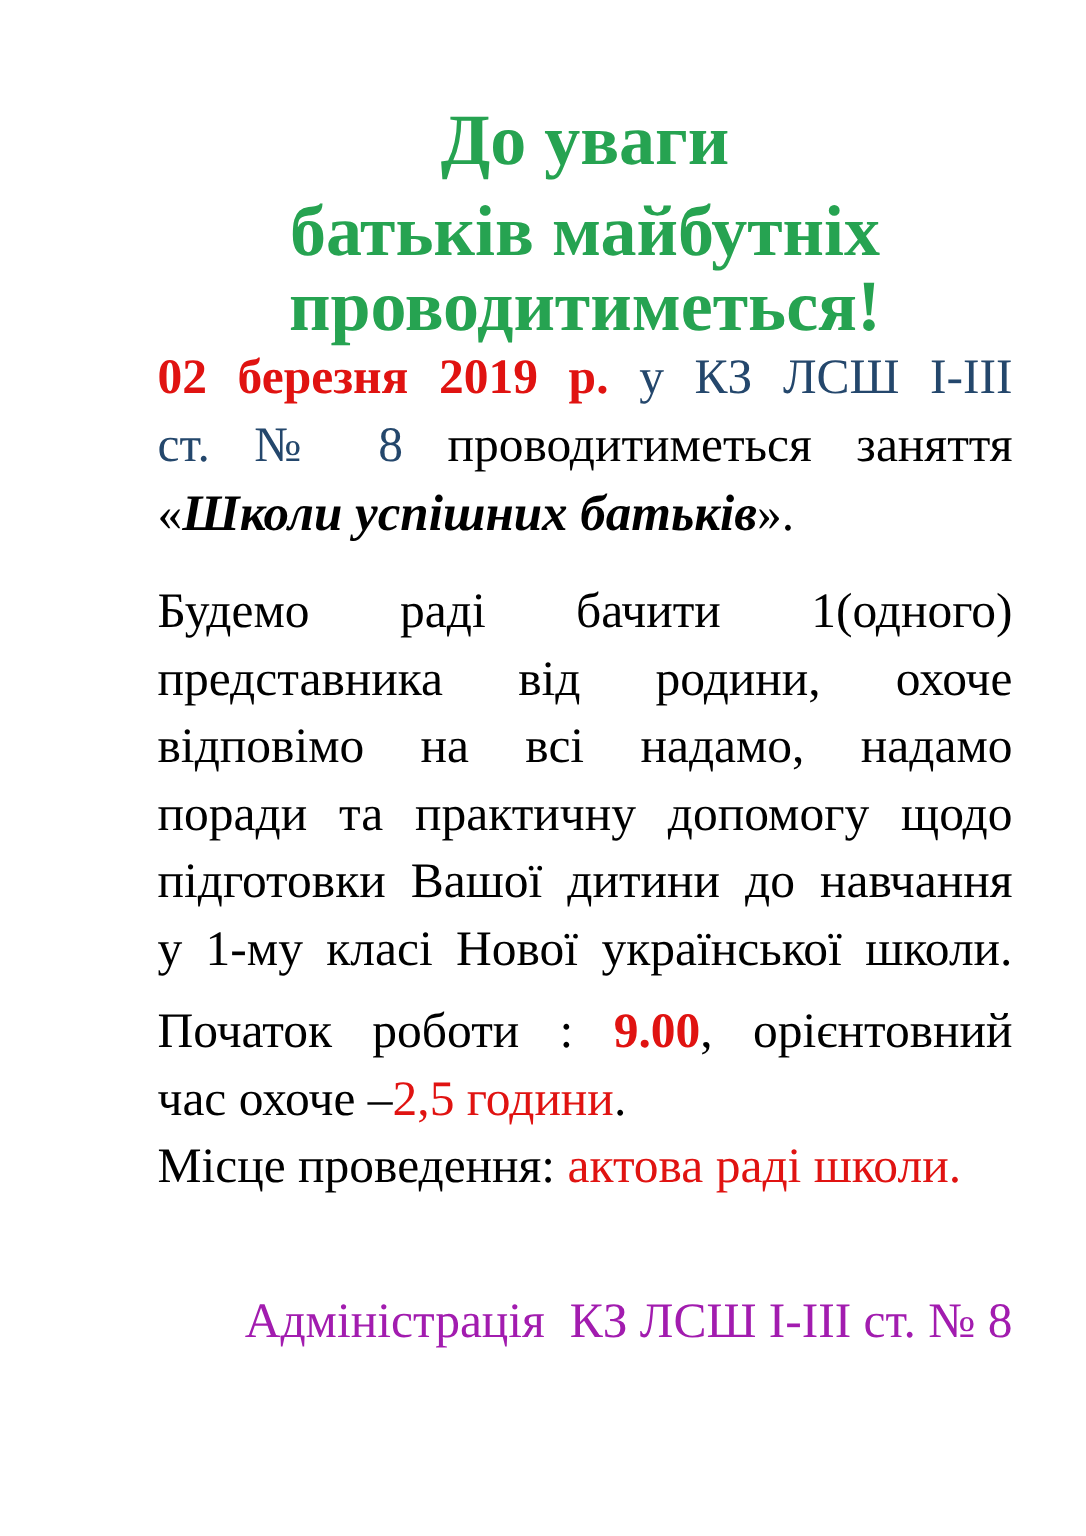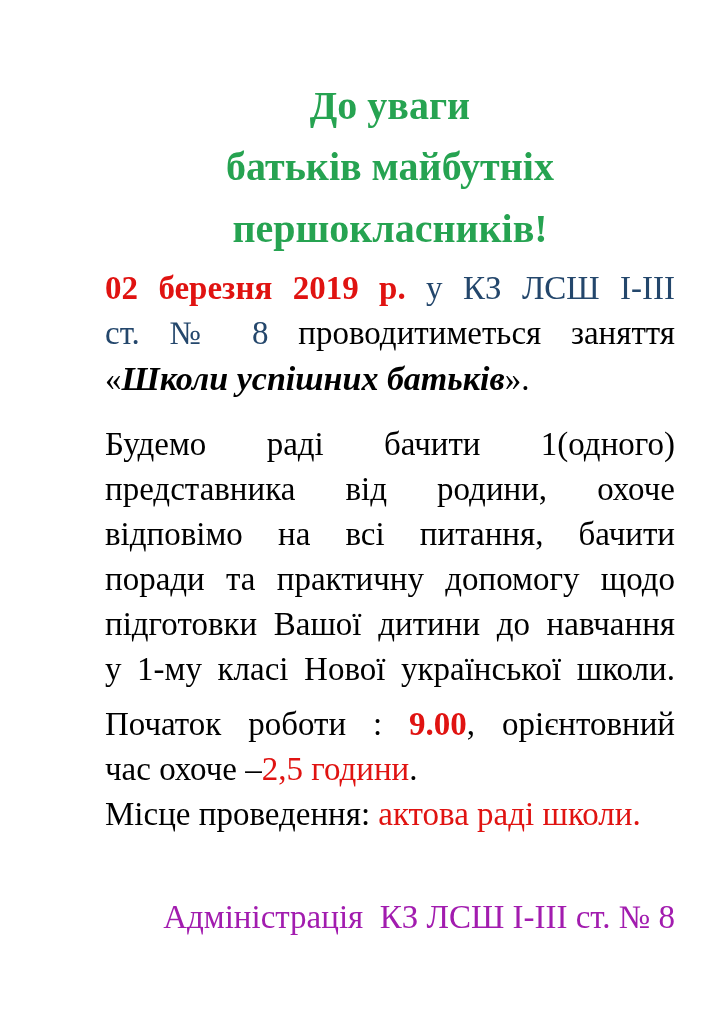--- a/index.html
+++ b/index.html
@@ -9,24 +9,24 @@
     height: 1024px;
     background: #ffffff;
     font-family: "Liberation Serif", "DejaVu Serif", serif;
     color: #000000;
     overflow: hidden;
   }
   .content {
     padding: 70px 49px 0 105px; 
   }
   .title-line {
-    margin: 12px;
+    margin: 0;
     text-align: center;
     font-weight: bold;
-    font-size: 40px;
+    font-size: 48px;
     color: #26A351;
   }
   .title-1 { line-height: 48px; }
   .title-2 { line-height: 50px; margin-top: 12px; }
   .title-3 { line-height: 50px; }
   .para {
     font-size: 33px;
     line-height: 45px;
     color: #000000;
   }
@@ -57,38 +57,38 @@
   }
 </style>
 </head>
 <body>
 
 <div class="page">
   <div class="content">
 
     <h1 class="title-line title-1">До уваги</h1>
     <h1 class="title-line title-2">батьків майбутніх</h1>
-    <h1 class="title-line title-3">першокласників!</h1>
+    <h1 class="title-line title-3">проводитиметься!</h1>
 
     <div class="para p-intro">
       <div class="line just">
         <span class="red bold">02&nbsp;березня 2019&nbsp;р.</span>
         <span class="navy">у КЗ&nbsp;ЛСШ&nbsp;І-ІІІ</span>
       </div>
       <div class="line just">
         <span class="navy">ст. № 8</span>
         <span>проводитиметься заняття</span>
       </div>
       <div class="line"><span>«</span><span class="script">Школи успішних батьків</span><span>».</span></div>
     </div>
 
     <div class="para p-body">
       <div class="line just">Будемо раді бачити 1(одного)</div>
       <div class="line just">представника від родини, охоче</div>
-      <div class="line just">відповімо на всі питання, бачити</div>
+      <div class="line just">відповімо на всі надамо, надамо</div>
       <div class="line just">поради та практичну допомогу щодо</div>
       <div class="line just">підготовки Вашої дитини до навчання</div>
       <div class="line just">у 1-му класі Нової української школи.</div>
     </div>
 
     <div class="para p-sched">
       <div class="line just">
         <span>Початок роботи :</span>
         <span class="red bold">9.00</span><span>, орієнтовний</span>
       </div>

